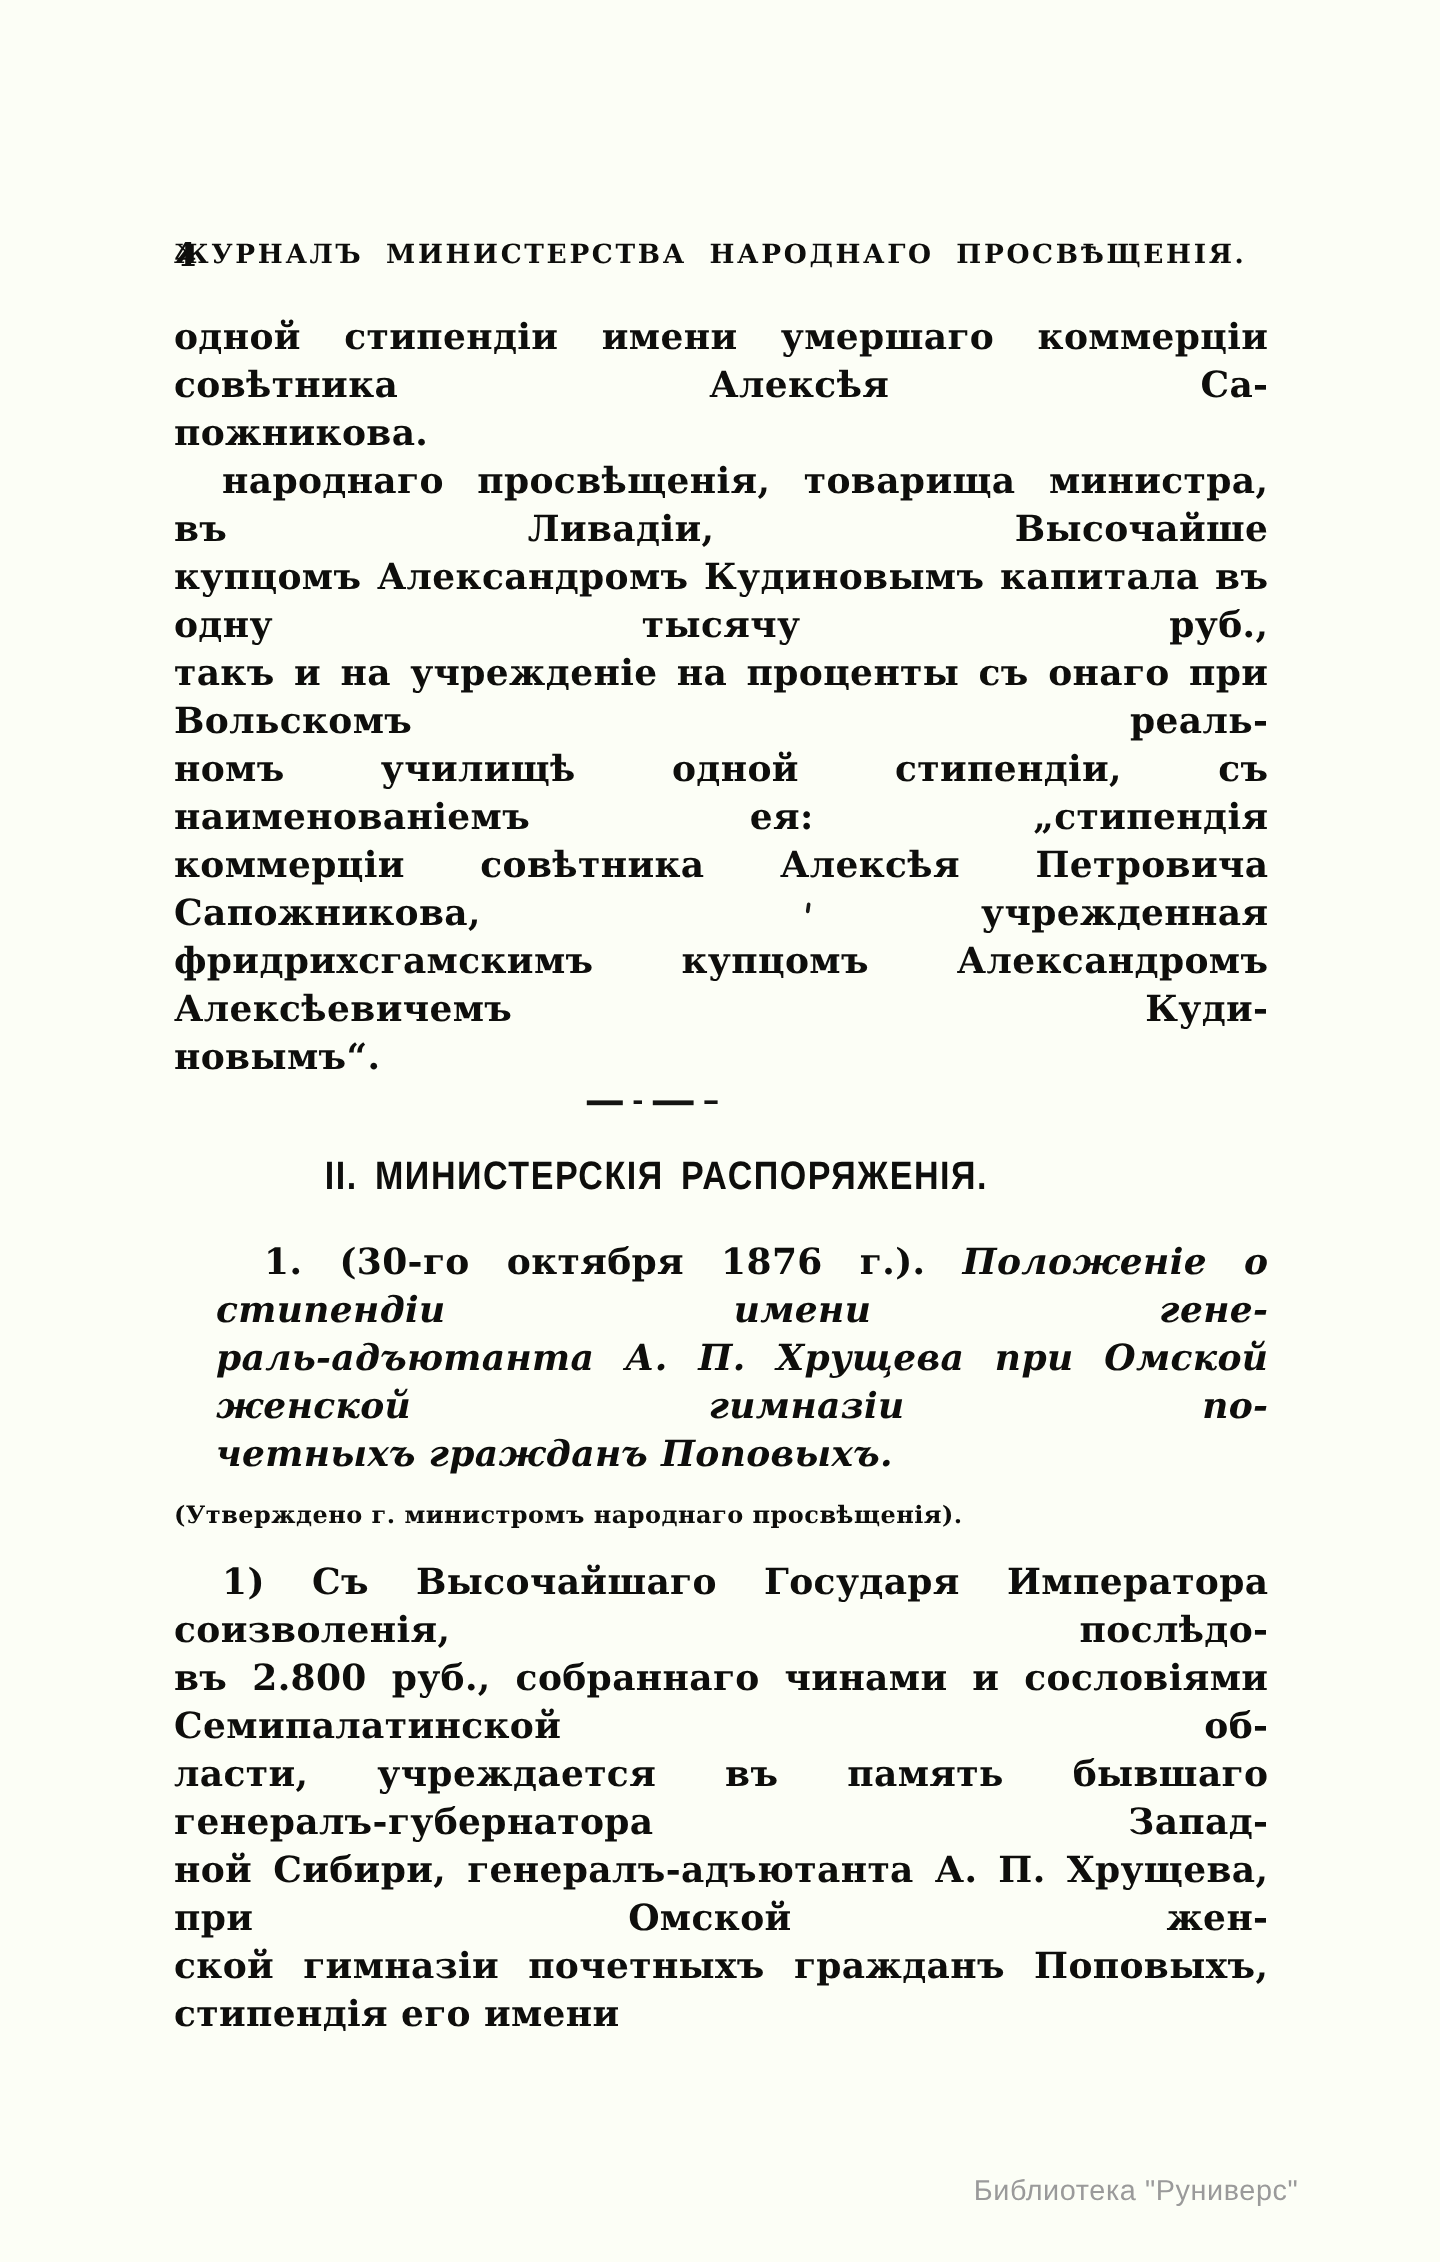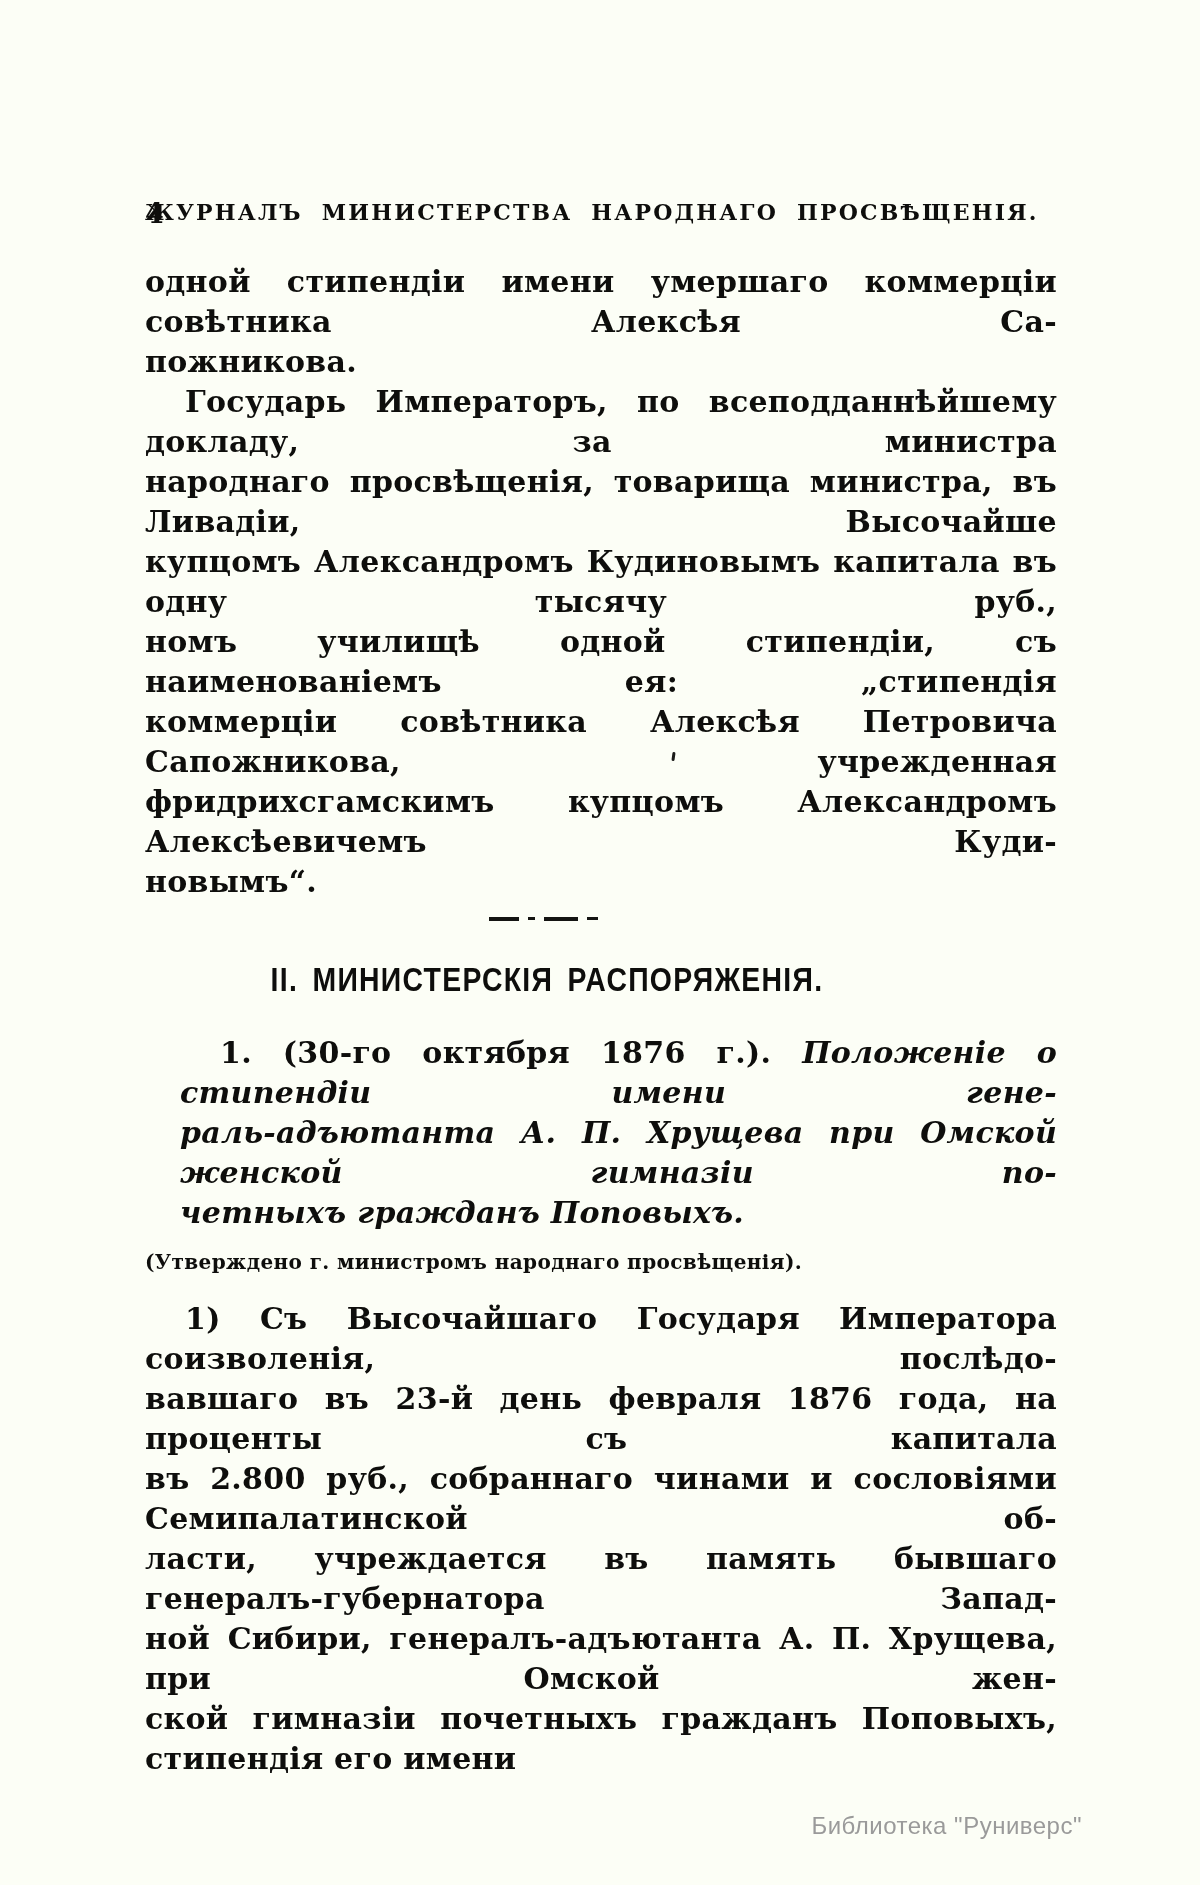--- a/index.html
+++ b/index.html
@@ -87,23 +87,23 @@
       <span class="page-num">4</span>
       <div class="running-title">ЖУРНАЛЪ МИНИСТЕРСТВА НАРОДНАГО ПРОСВѢЩЕНІЯ.</div>
     </header>
 
     <section class="para body-text">
         <div class="line">одной стипендіи имени умершаго коммерціи совѣтника Алексѣя Са-</div>
         <div class="line">пожникова.</div>
       </section>
 
     <section class="para body-text indent">
-        <div class="line">Государь Императоръ, по всеподданнѣйшему докладу, за министра</div>
         <div class="line">народнаго просвѣщенія, товарища министра, въ Ливадіи, Высочайше</div>
         <div class="line">купцомъ Александромъ Кудиновымъ капитала въ одну тысячу руб.,</div>
+        <div class="line">такъ и на учрежденіе на проценты съ онаго при Вольскомъ реаль-</div>
         <div class="line">номъ училищѣ одной стипендіи, съ наименованіемъ ея: „стипендія</div>
         <div class="line">коммерціи совѣтника Алексѣя Петровича Сапожникова, учрежденная</div>
         <div class="line">фридрихсгамскимъ купцомъ Александромъ Алексѣевичемъ Куди-</div>
         <div class="line">новымъ“.</div>
       </section>
 
     <div class="divider">
       <i></i>
         <i></i>
         <i></i>
@@ -116,21 +116,20 @@
       <div class="line"><span>1. (30-го октября 1876 г.). </span><span class="ital">Положеніе о стипендіи имени гене-</span></div>
       <div class="line ital">раль-адъютанта А. П. Хрущева при Омской женской гимназіи по-</div>
       <div class="line ital">четныхъ гражданъ Поповыхъ.</div>
     </section>
 
     <div class="approval">(Утверждено г. министромъ народнаго просвѣщенія).</div>
 
     <div class="items">
       <section class="para body-text indent">
           <div class="line">1) Съ Высочайшаго Государя Императора соизволенія, послѣдо-</div>
-          <div class="line">вавшаго въ 23-й день февраля 1876 года, на проценты съ капитала</div>
           <div class="line">въ 2.800 руб., собраннаго чинами и сословіями Семипалатинской об-</div>
           <div class="line">ласти, учреждается въ память бывшаго генералъ-губернатора Запад-</div>
           <div class="line">ной Сибири, генералъ-адъютанта А. П. Хрущева, при Омской жен-</div>
           <div class="line">ской гимназіи почетныхъ гражданъ Поповыхъ, стипендія его имени</div>
         </section>
 
     </div>
 
   </div>
 

